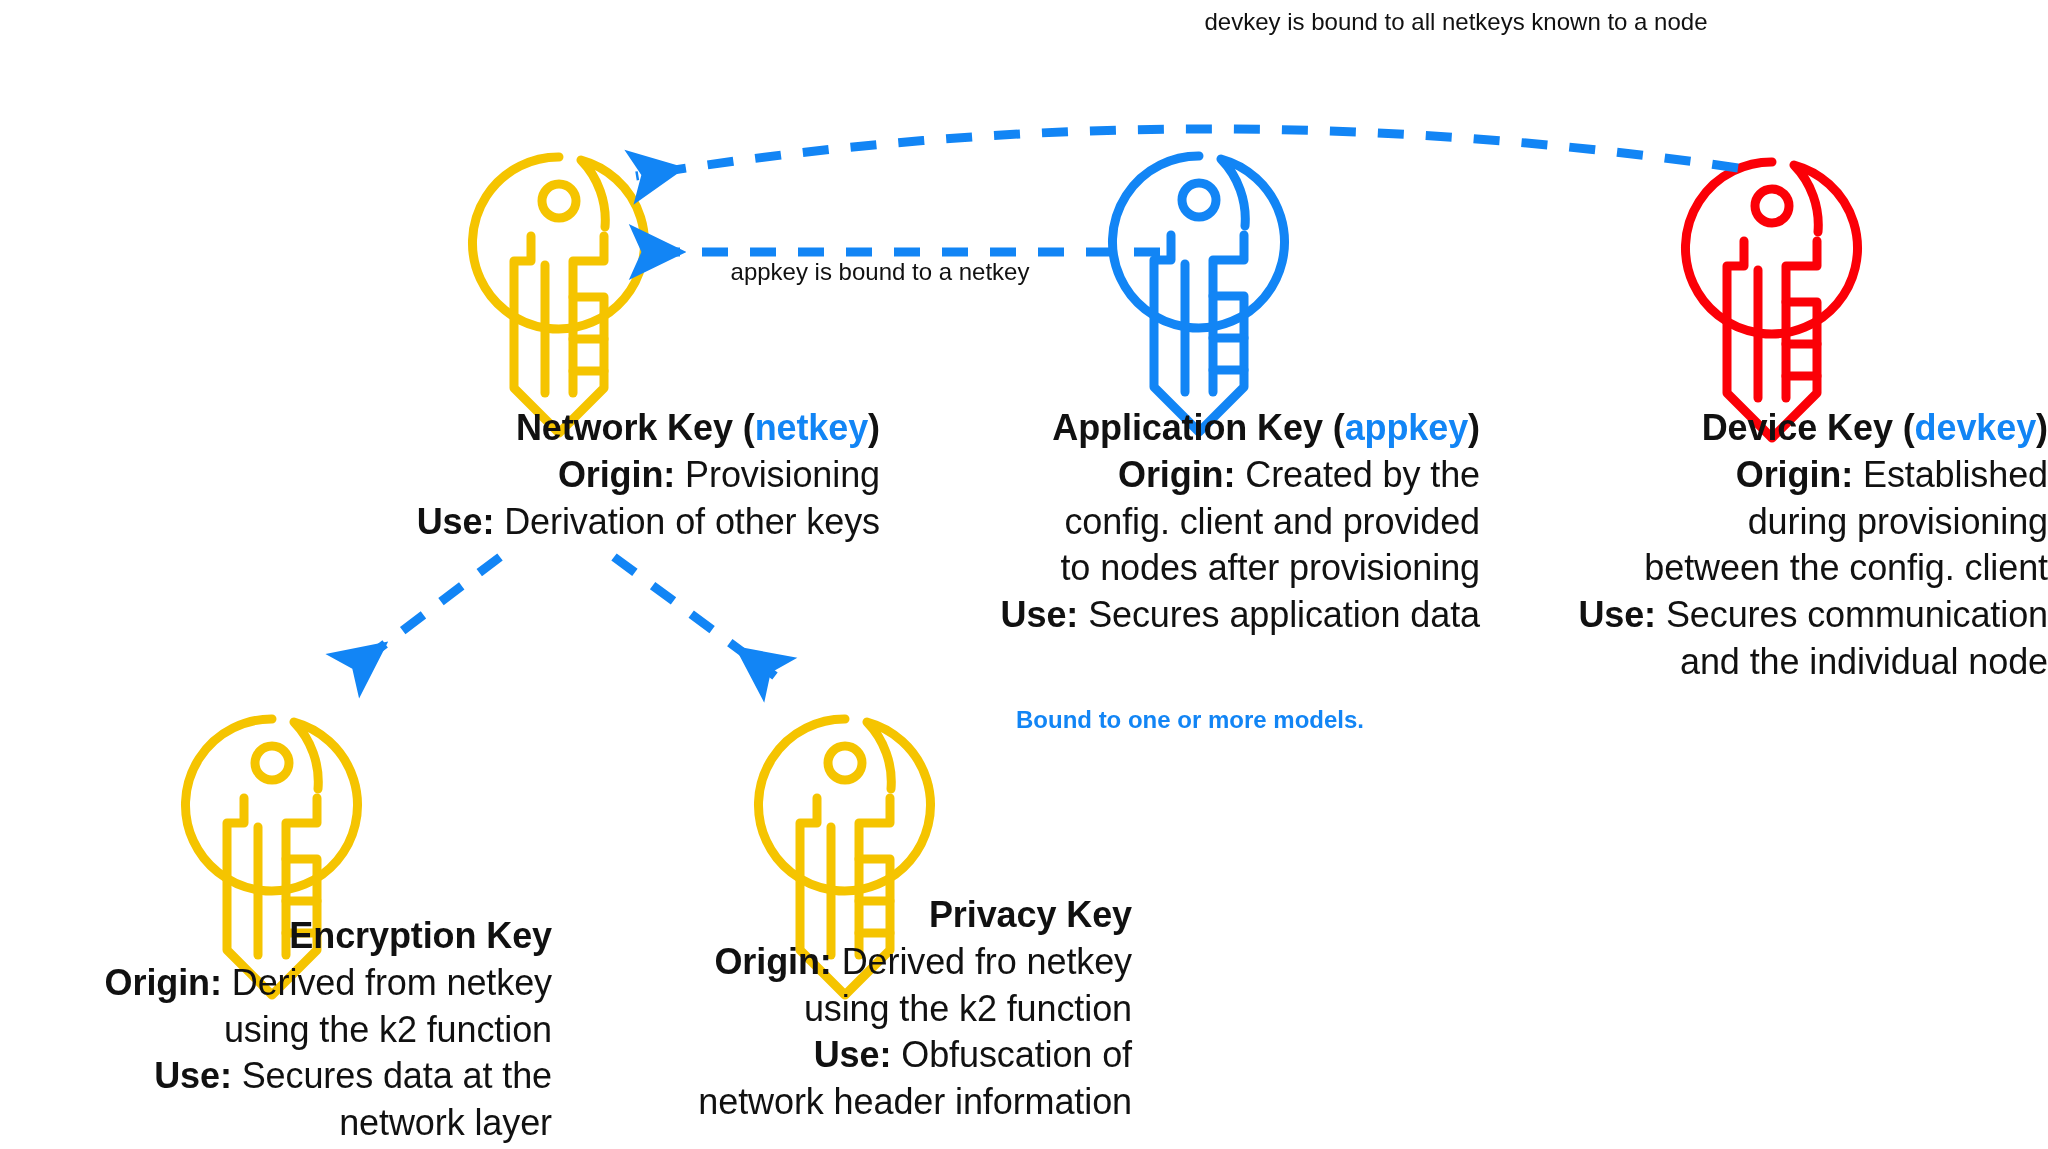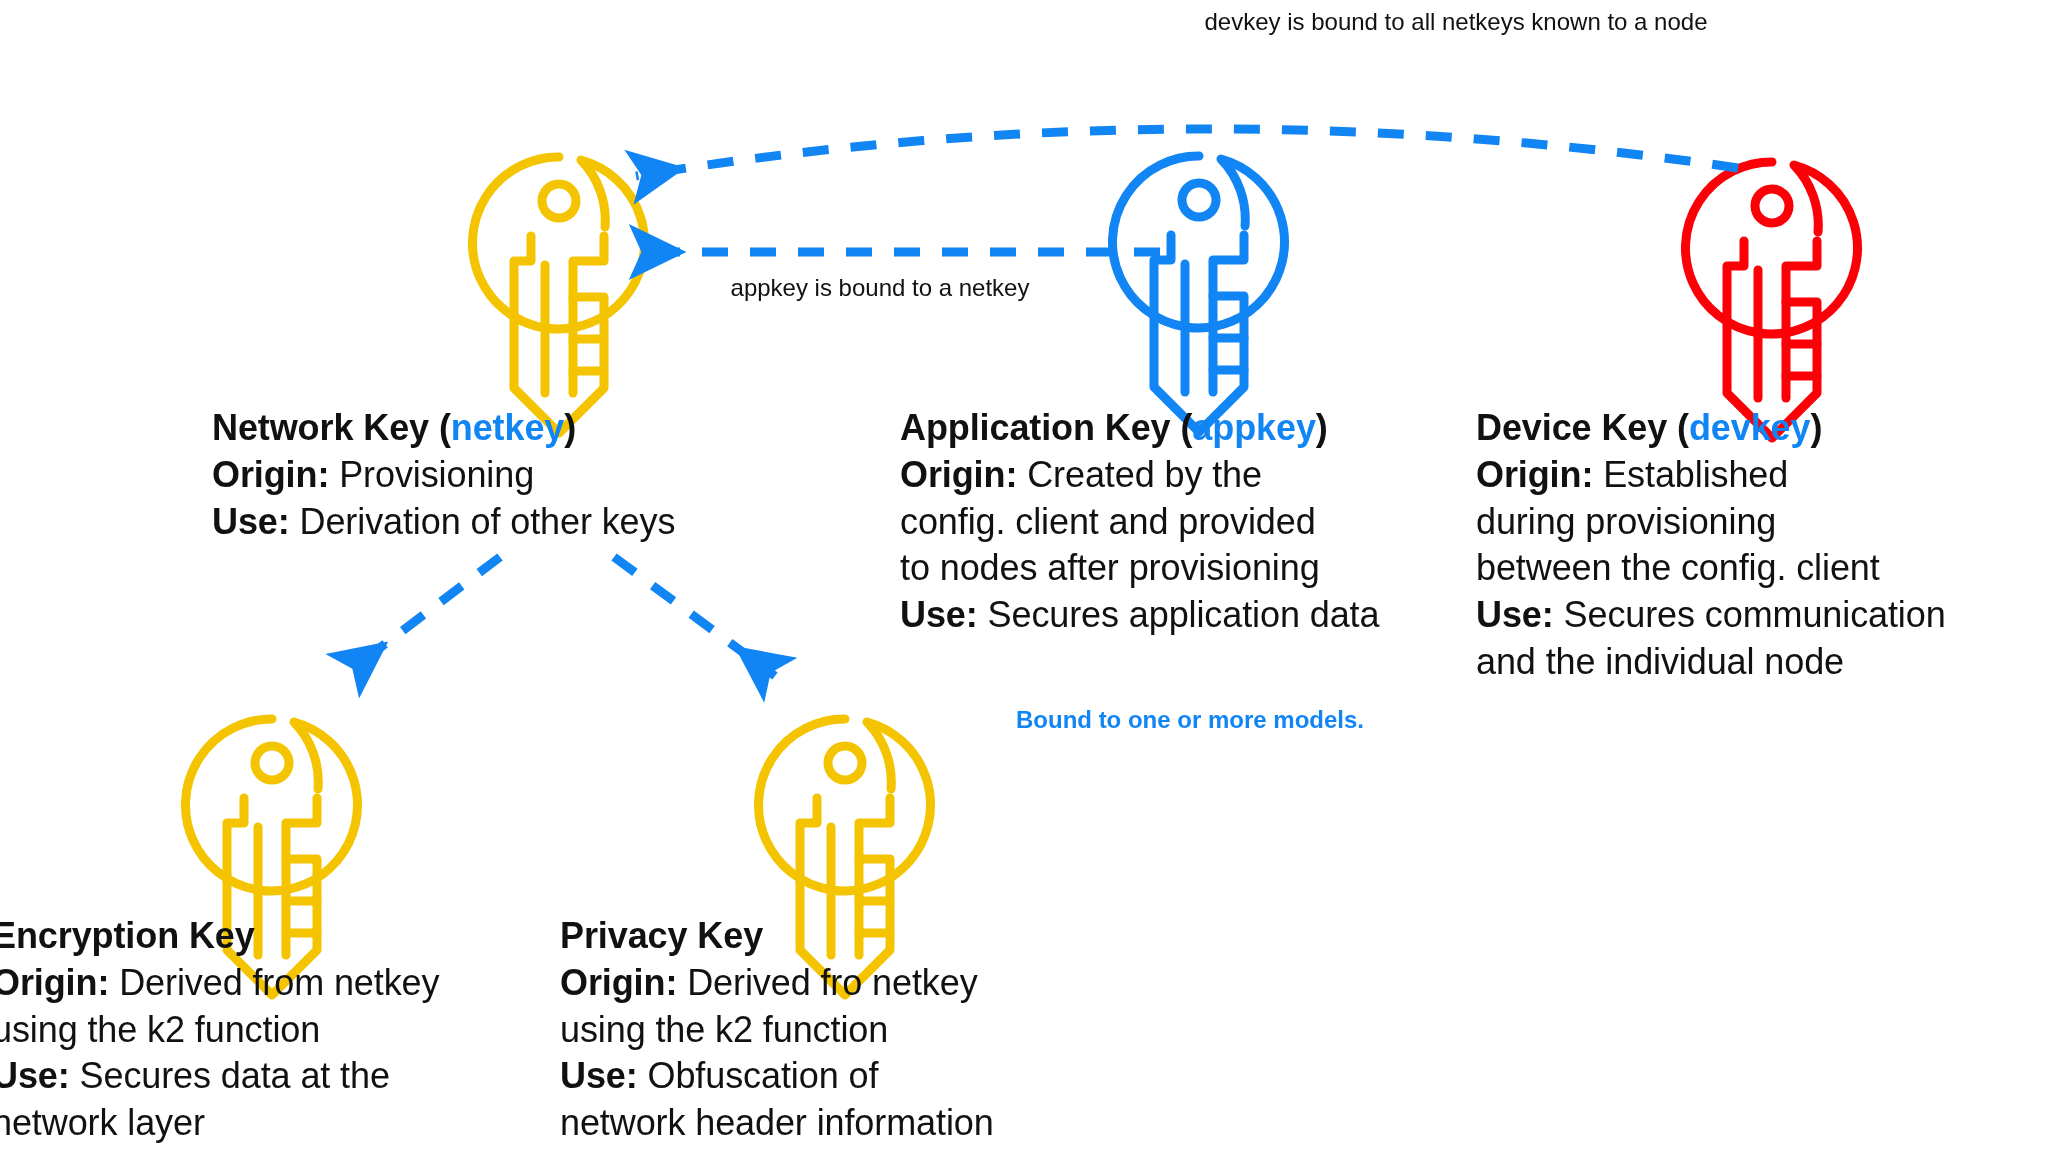--- a/index.html
+++ b/index.html
@@ -25,21 +25,21 @@
     position: absolute;
     left: 0; top: 0;
     width: 2048px;
     height: 1149px;
     pointer-events: none;
   }
 
   
   .txtblock {
     position: absolute;
-    text-align: left;
+    text-align: right;
     line-height: 1.30;
     color: #111111;
     font-size: 36px;
     letter-spacing: -0.1px;
   }
   .txtblock .title {
     font-weight: bold;
     display: block;
   }
   .txtblock .line {
@@ -60,27 +60,27 @@
     position: absolute;
     text-align: center;
     font-size: 24px;
     line-height: 1.32;
     font-weight: bold;
     color: #1285F5;
   }
 
   
   #note-devkey   { left: 1106px; top: 6px;   width: 700px; }
-  #note-appkey   { left: 560px;  top: 272px; width: 640px; }
+  #note-appkey   { left: 560px;  top: 256px; width: 640px; }
 
   #block-netkey  { left: 212px;  top: 405px; width: 668px; }
   #block-appkey  { left: 900px;  top: 405px; width: 580px; }
   #block-devkey  { left: 1476px; top: 405px; width: 572px; }
   #block-encryptionkey { left: -8px;  top: 913px; width: 560px; }
-  #block-privacykey    { left: 560px; top: 913px; width: 572px; }
+  #block-privacykey    { left: 560px; top: 892px; width: 572px; }
 
   #note-models   { left: 952px;  top: 704px; width: 476px; }
 </style>
 </head>
 <body>
 
 <div id="stage">
 
   <svg id="artwork" viewBox="0 0 2048 1149">
     <defs>

